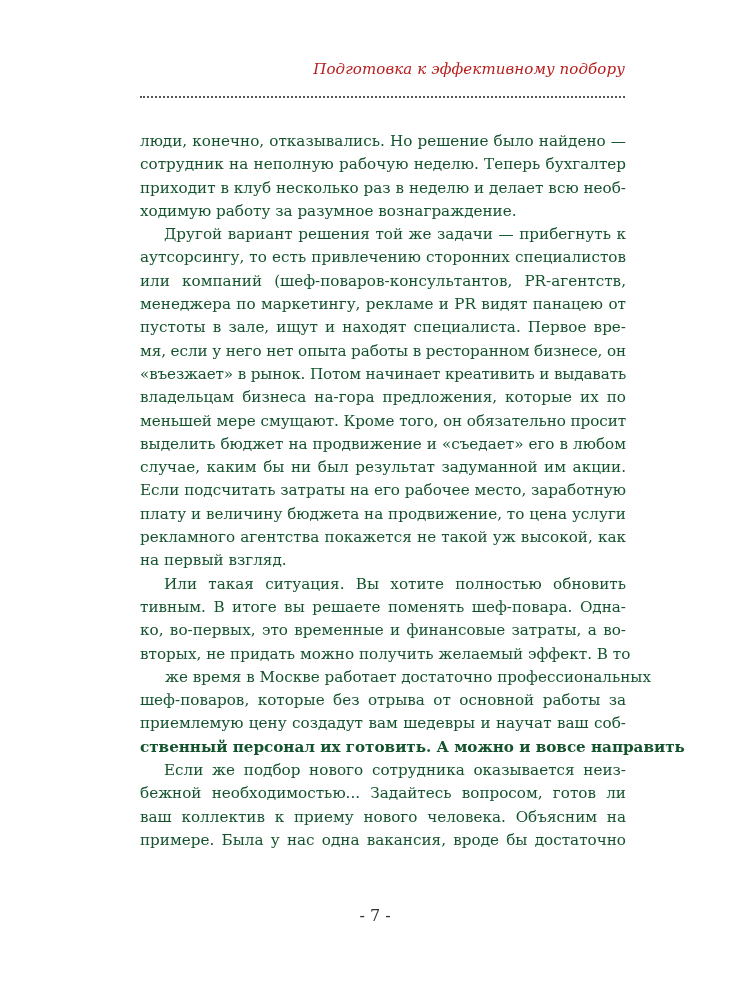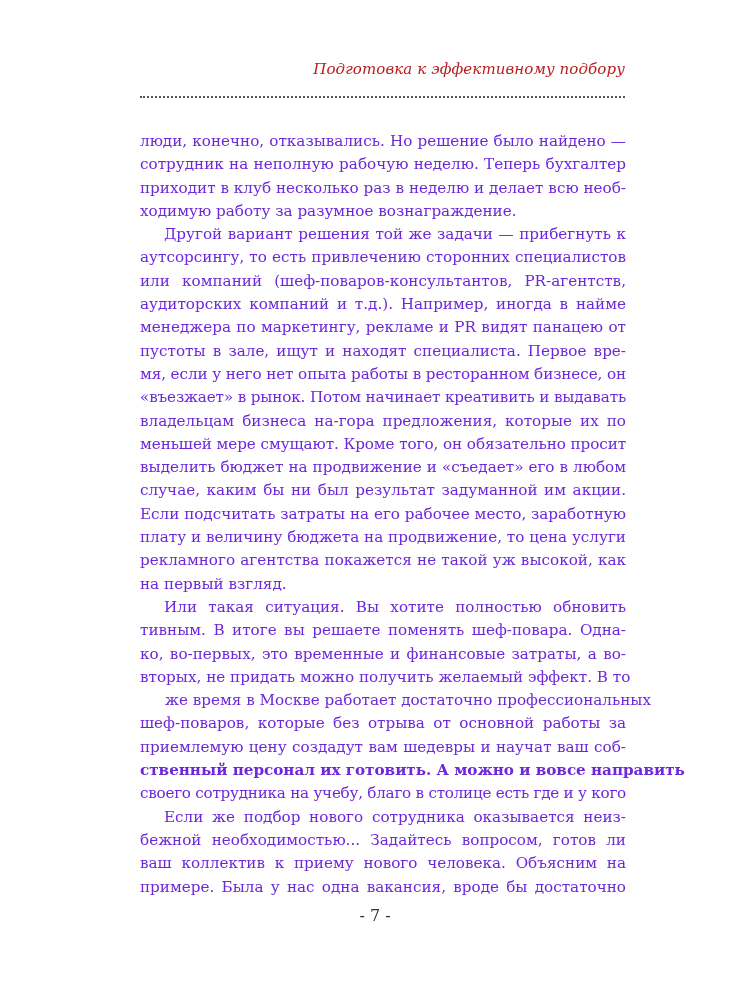--- a/index.html
+++ b/index.html
@@ -10,21 +10,21 @@
       font-family: "DejaVu Serif", serif; font-style: italic;
       font-size: 15px; color: #b91c1c; letter-spacing: 0.1px;
     }
     .dotted-rule {
       position: absolute; left: 140px; top: 96px; width: 485px; height: 0;
       border-top: 2px dotted #555;
     }
     .text-block {
       position: absolute; left: 140px; top: 130px; width: 486px;
       font-family: "DejaVu Serif", serif; font-size: 15.2px;
-      line-height: 23.3px; color: #6d28d9;
+      line-height: 23.3px; color: #14532d;
     }
     .line { display: block; white-space: nowrap; text-align: justify; text-align-last: justify; height: 23.3px; }
     .line.last { text-align-last: left; }
     .line.indent { padding-left: 24px; }
     .page-number {
       position: absolute; left: 0; width: 750px; top: 906px; text-align: center;
       font-family: "DejaVu Serif", serif; font-size: 16px; color: #333;
     }
   </style>
 </head>
@@ -35,42 +35,40 @@
   <div class="dotted-rule"></div>
 
   <div class="text-block" id="text-block">
       <span class="line">люди, конечно, отказывались. Но решение было найдено —</span>
       <span class="line">сотрудник на неполную рабочую неделю. Теперь бухгалтер</span>
       <span class="line">приходит в клуб несколько раз в неделю и делает всю необ-</span>
       <span class="line last">ходимую работу за разумное вознаграждение.</span>
       <span class="line indent">Другой вариант решения той же задачи — прибегнуть к</span>
       <span class="line">аутсорсингу, то есть привлечению сторонних специалистов</span>
       <span class="line">или компаний (шеф-поваров-консультантов, PR-агентств,</span>
-      <span class="line">аудиторских компаний и т.д.). Например, иногда в найме</span>
       <span class="line">менеджера по маркетингу, рекламе и PR видят панацею от</span>
       <span class="line">пустоты в зале, ищут и находят специалиста. Первое вре-</span>
       <span class="line" style="letter-spacing: -0.109106px;">мя, если у него нет опыта работы в ресторанном бизнесе, он</span>
       <span class="line" style="letter-spacing: -0.150949px;">«въезжает» в рынок. Потом начинает креативить и выдавать</span>
       <span class="line">владельцам бизнеса на-гора предложения, которые их по</span>
       <span class="line" style="letter-spacing: -0.0832386px;">меньшей мере смущают. Кроме того, он обязательно просит</span>
       <span class="line">выделить бюджет на продвижение и «съедает» его в любом</span>
       <span class="line">случае, каким бы ни был результат задуманной им акции.</span>
       <span class="line" style="letter-spacing: -0.0125558px;">Если подсчитать затраты на его рабочее место, заработную</span>
       <span class="line" style="letter-spacing: -0.00681818px;">плату и величину бюджета на продвижение, то цена услуги</span>
       <span class="line">рекламного агентства покажется не такой уж высокой, как</span>
       <span class="line last">на первый взгляд.</span>
       <span class="line indent">Или такая ситуация. Вы хотите полностью обновить</span>
       <span class="line">тивным. В итоге вы решаете поменять шеф-повара. Одна-</span>
       <span class="line">ко, во-первых, это временные и финансовые затраты, а во-</span>
       <span class="line">вторых, не придать можно получить желаемый эффект. В то</span>
       <span class="line" style="letter-spacing: -0.0109954px; margin-left: 25px;">же время в Москве работает достаточно профессиональных</span>
       <span class="line">шеф-поваров, которые без отрыва от основной работы за</span>
       <span class="line">приемлемую цену создадут вам шедевры и научат ваш соб-</span>
       <span class="line" style="letter-spacing: -0.0237165px; font-weight: bold;">ственный персонал их готовить. А можно и вовсе направить</span>
-      <span class="line" style="letter-spacing: -0.256404px;">своего сотрудника на учебу, благо в столице есть где и у кого</span>
       <span class="line indent">Если же подбор нового сотрудника оказывается неиз-</span>
       <span class="line">бежной необходимостью... Задайтесь вопросом, готов ли</span>
       <span class="line">ваш коллектив к приему нового человека. Объясним на</span>
       <span class="line">примере. Была у нас одна вакансия, вроде бы достаточно</span>
     </div>
 
   <div class="page-number">- 7 -</div>
 </div>
 
 </body></html>

